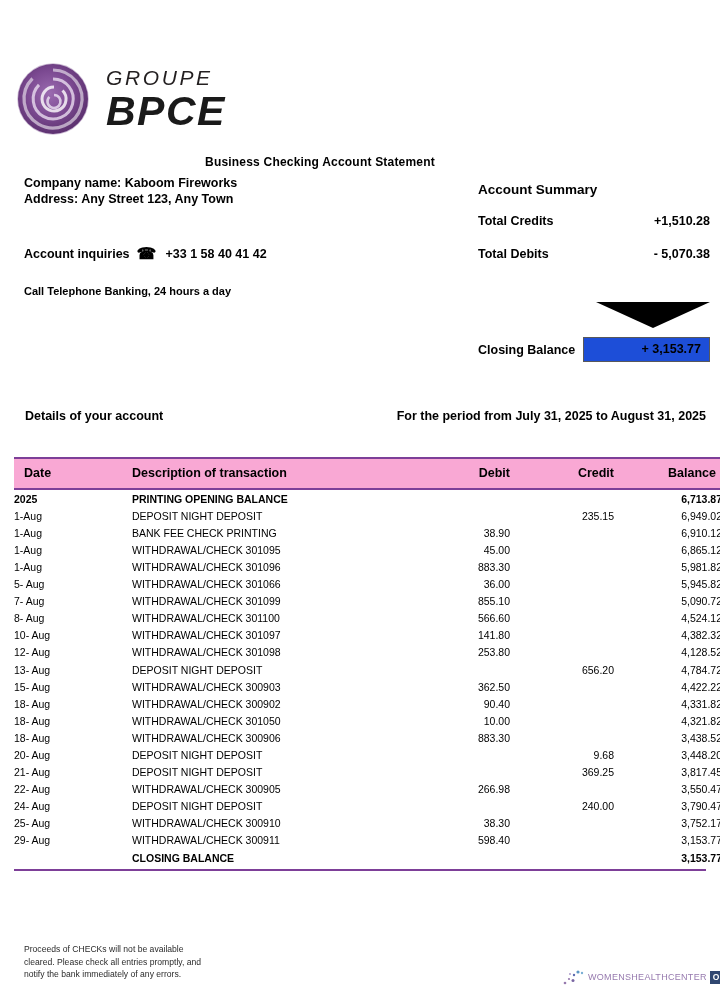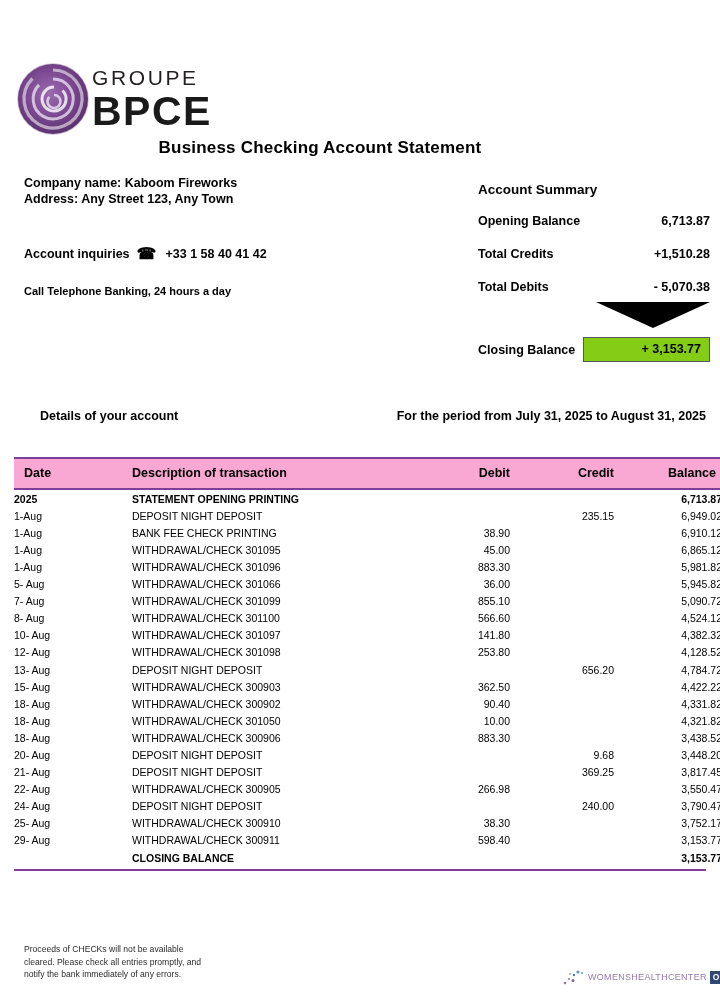--- a/index.html
+++ b/index.html
@@ -24,44 +24,46 @@
     display: flex;
     align-items: center;
   }
   .logo-mark {
     width: 78px;
     height: 78px;
     flex: 0 0 78px;
     position: relative;
   }
   .logo-wordmark {
+    margin-left: 14px;
     line-height: 1;
+    font-style: italic;
   }
   .logo-groupe {
     font-size: 21px;
     letter-spacing: 2.6px;
     font-weight: 400;
     color: #231f20;
   }
   .logo-bpce {
     font-size: 41px;
     letter-spacing: 1.5px;
     font-weight: 700;
     color: #1a1a1a;
     margin-top: 3px;
   }
 
   
   .doc-title {
     position: absolute;
     left: 0;
-    top: 138px;
+    top: 155px;
     width: 640px;
     text-align: center;
-    font-size: 17px;
+    font-size: 12px;
     font-weight: 700;
     letter-spacing: 0.2px;
   }
 
   
   .customer-block {
     position: absolute;
     left: 24px;
     top: 175px;
     font-size: 12.5px;
@@ -137,27 +139,27 @@
     white-space: nowrap;
   }
   .closing-box {
     margin-left: 8px;
     flex: 1;
     border: 1.6px solid #58585a;
     padding: 4px 8px 5px 0;
     text-align: right;
     font-size: 12.5px;
     font-weight: 700;
-    background: #84cc16;
+    background: #1d4ed8;
   }
 
   
   .details-label {
     position: absolute;
-    left: 40px;
+    left: 25px;
     top: 409px;
     font-size: 12.5px;
     font-weight: 700;
   }
   .period-label {
     position: absolute;
     right: 14px;
     top: 409px;
     font-size: 12.5px;
     font-weight: 700;
@@ -283,24 +285,20 @@
   <span class="phone-glyph">☎</span>
   <span>+33 1 58 40 41 42</span>
 </div>
 
 <div class="telephone-note">Call Telephone Banking, 24 hours a day</div>
 
 <div class="summary">
   <div class="summary-title">Account Summary</div>
 
   <div class="summary-row">
-    <span>Opening Balance</span>
-    <span class="sv">6,713.87</span>
-  </div>
-  <div class="summary-row">
     <span>Total Credits</span>
     <span class="sv">+1,510.28</span>
   </div>
   <div class="summary-row">
     <span>Total Debits</span>
     <span class="sv">- 5,070.38</span>
   </div>
 
   <div class="summary-arrow"></div>
 
@@ -320,21 +318,21 @@
         <th class="c-date">Date</th>
         <th class="c-desc">Description of transaction</th>
         <th class="c-debit">Debit</th>
         <th class="c-credit">Credit</th>
         <th class="c-bal">Balance</th>
       </tr>
     </thead>
     <tbody id="txn-body">
         <tr class="row-bold">
           <td class="d-date">2025</td>
-          <td class="d-desc">STATEMENT OPENING PRINTING</td>
+          <td class="d-desc">PRINTING OPENING BALANCE</td>
           <td class="d-debit"></td>
           <td class="d-credit"></td>
           <td class="d-bal">6,713.87</td>
         </tr>
         <tr>
           <td class="d-date">1-Aug</td>
           <td class="d-desc">DEPOSIT NIGHT DEPOSIT</td>
           <td class="d-debit"></td>
           <td class="d-credit">235.15</td>
           <td class="d-bal">6,949.02</td>

